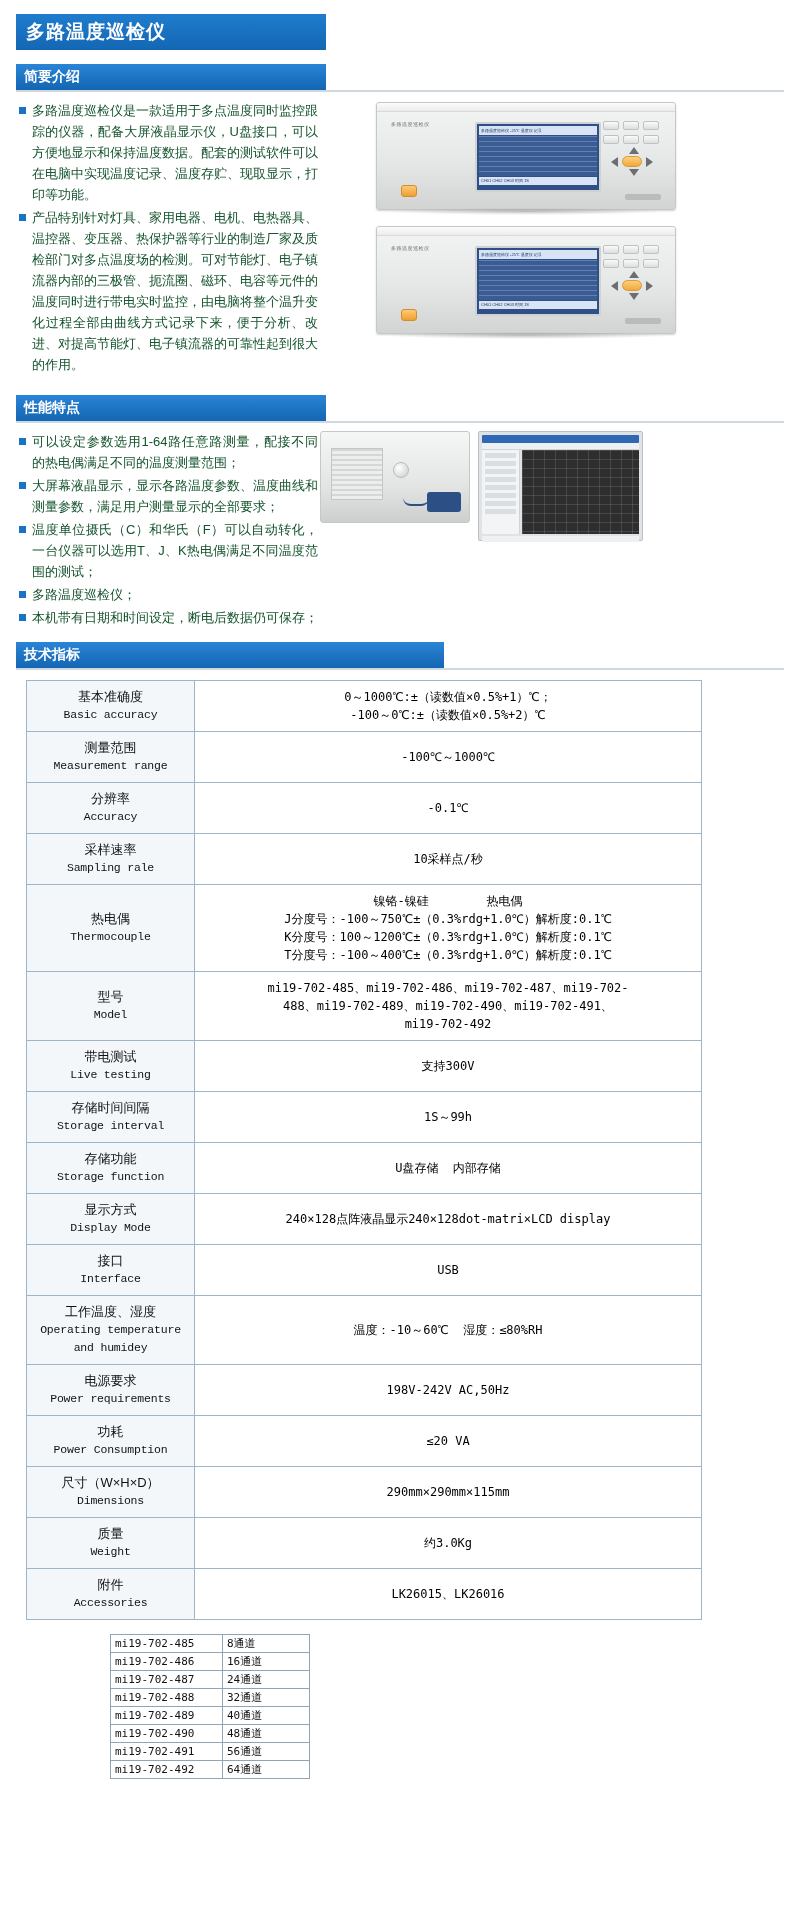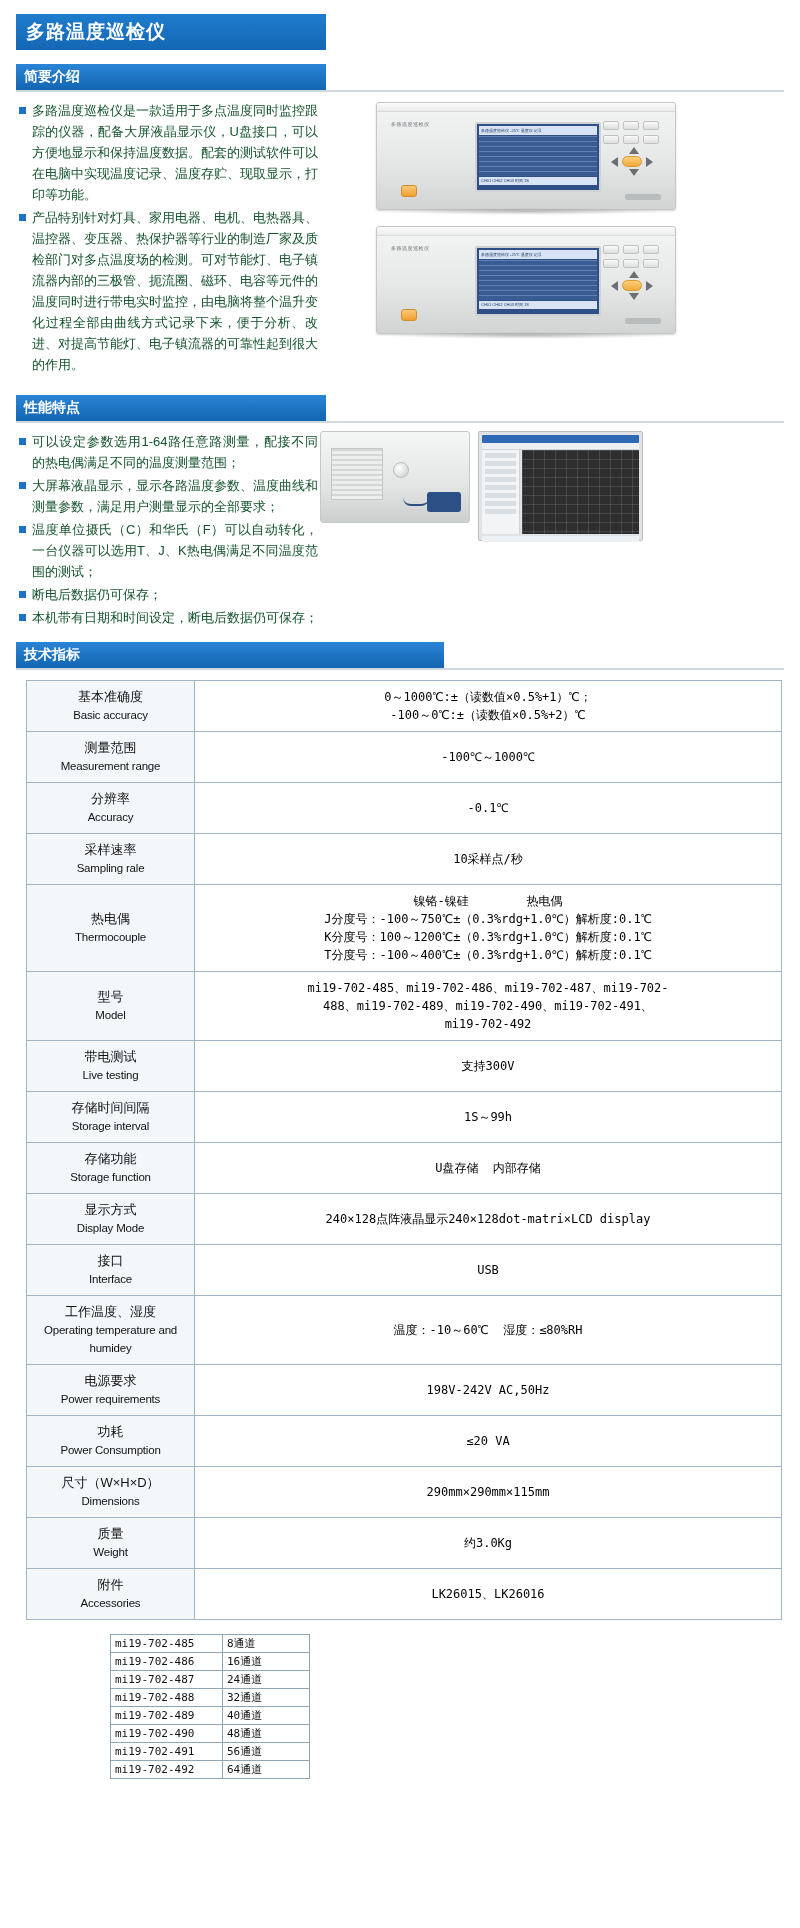--- a/index.html
+++ b/index.html
@@ -233,42 +233,42 @@
     background-image:
       linear-gradient(90deg, rgba(255,255,255,.12) 1px, transparent 1px),
       linear-gradient(180deg, rgba(255,255,255,.12) 1px, transparent 1px);
     background-size: 11px 9px;
   }
   .monitor .mfoot { height: 6px; background: #eef1f3; margin-top: 2px; }
 
   
   .table-wrap {
     margin: 10px 0 0 26px;
-    width: 756px;
+    width: 676px;
   }
   table.spec {
     border-collapse: collapse;
     width: 100%;
     table-layout: fixed;
   }
   table.spec td {
     border: 1px solid #9fb4c6;
     vertical-align: middle;
     padding: 7px 8px;
     font-size: 12.5px;
     line-height: 18px;
   }
   table.spec td.k {
     width: 168px;
     text-align: center;
     background: #f3f7fa;
     color: #111;
   }
   table.spec td.k .cn { display: block; font-size: 13px; }
-  table.spec td.k .en { display: block; font-size: 11.5px; font-family: Liberation Sans, sans-serif; letter-spacing: -0.2px; }
+  table.spec td.k .en { display: block; font-size: 11.5px; font-family: Liberation Mono, monospace; letter-spacing: -0.2px; }
   table.spec td.v {
     font-family: "DejaVu Sans Mono", monospace;
     font-size: 12px;
     color: #000000;
     text-align: center;
   }
   table.spec td.v .line { display: block; white-space: pre-wrap; }
 
   
   .model-wrap {
@@ -388,21 +388,21 @@
     <span class="t">性能特点</span>
   </div>
   <div class="sec-underline"></div>
 
   <div class="block">
     <div class="col-left">
       <ul class="bullets">
         <li>可以设定参数选用1-64路任意路测量，配接不同的热电偶满足不同的温度测量范围；</li>
         <li>大屏幕液晶显示，显示各路温度参数、温度曲线和测量参数，满足用户测量显示的全部要求；</li>
         <li>温度单位摄氏（C）和华氏（F）可以自动转化，一台仪器可以选用T、J、K热电偶满足不同温度范围的测试；</li>
-        <li>断电后数据仍可保存；</li>
+        <li>多路温度巡检仪；</li>
         <li>本机带有日期和时间设定，断电后数据仍可保存；</li>
       </ul>
     </div>
 
     <div class="figs2">
       <div class="mini-device">
         <div class="vent"></div>
         <div class="knob2"></div>
         <div class="wire"></div>
         <div class="plug"></div>

